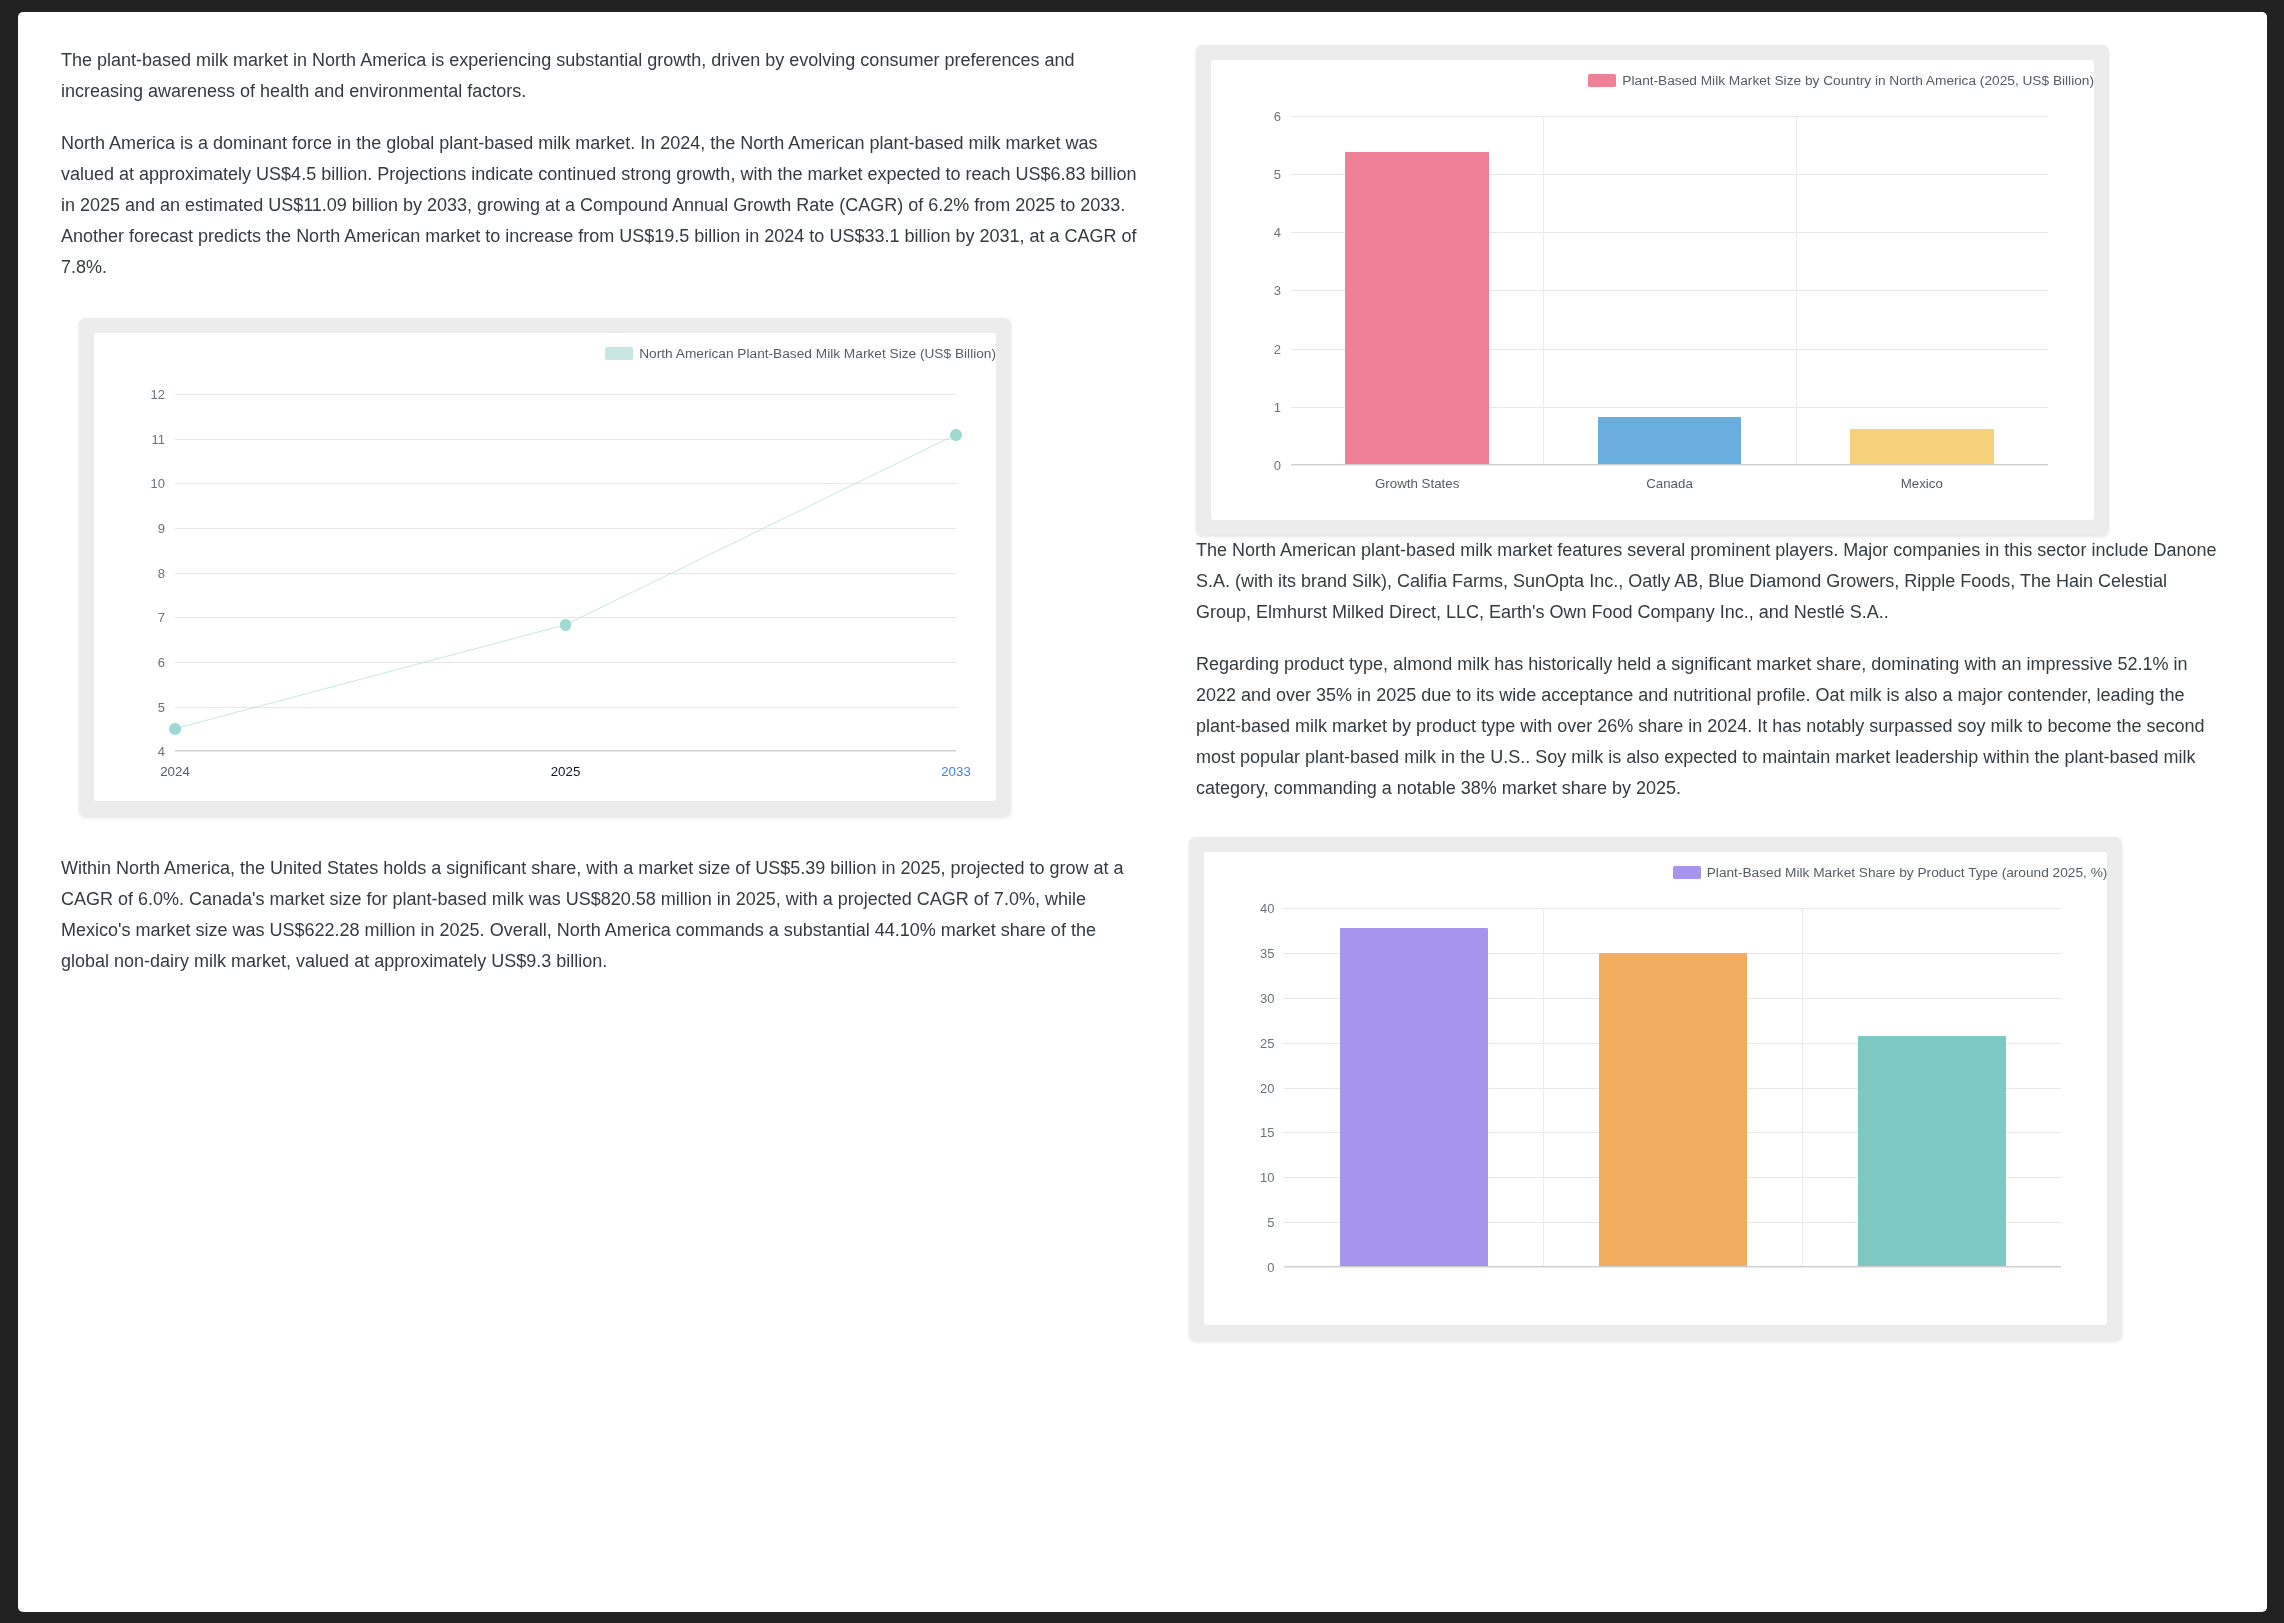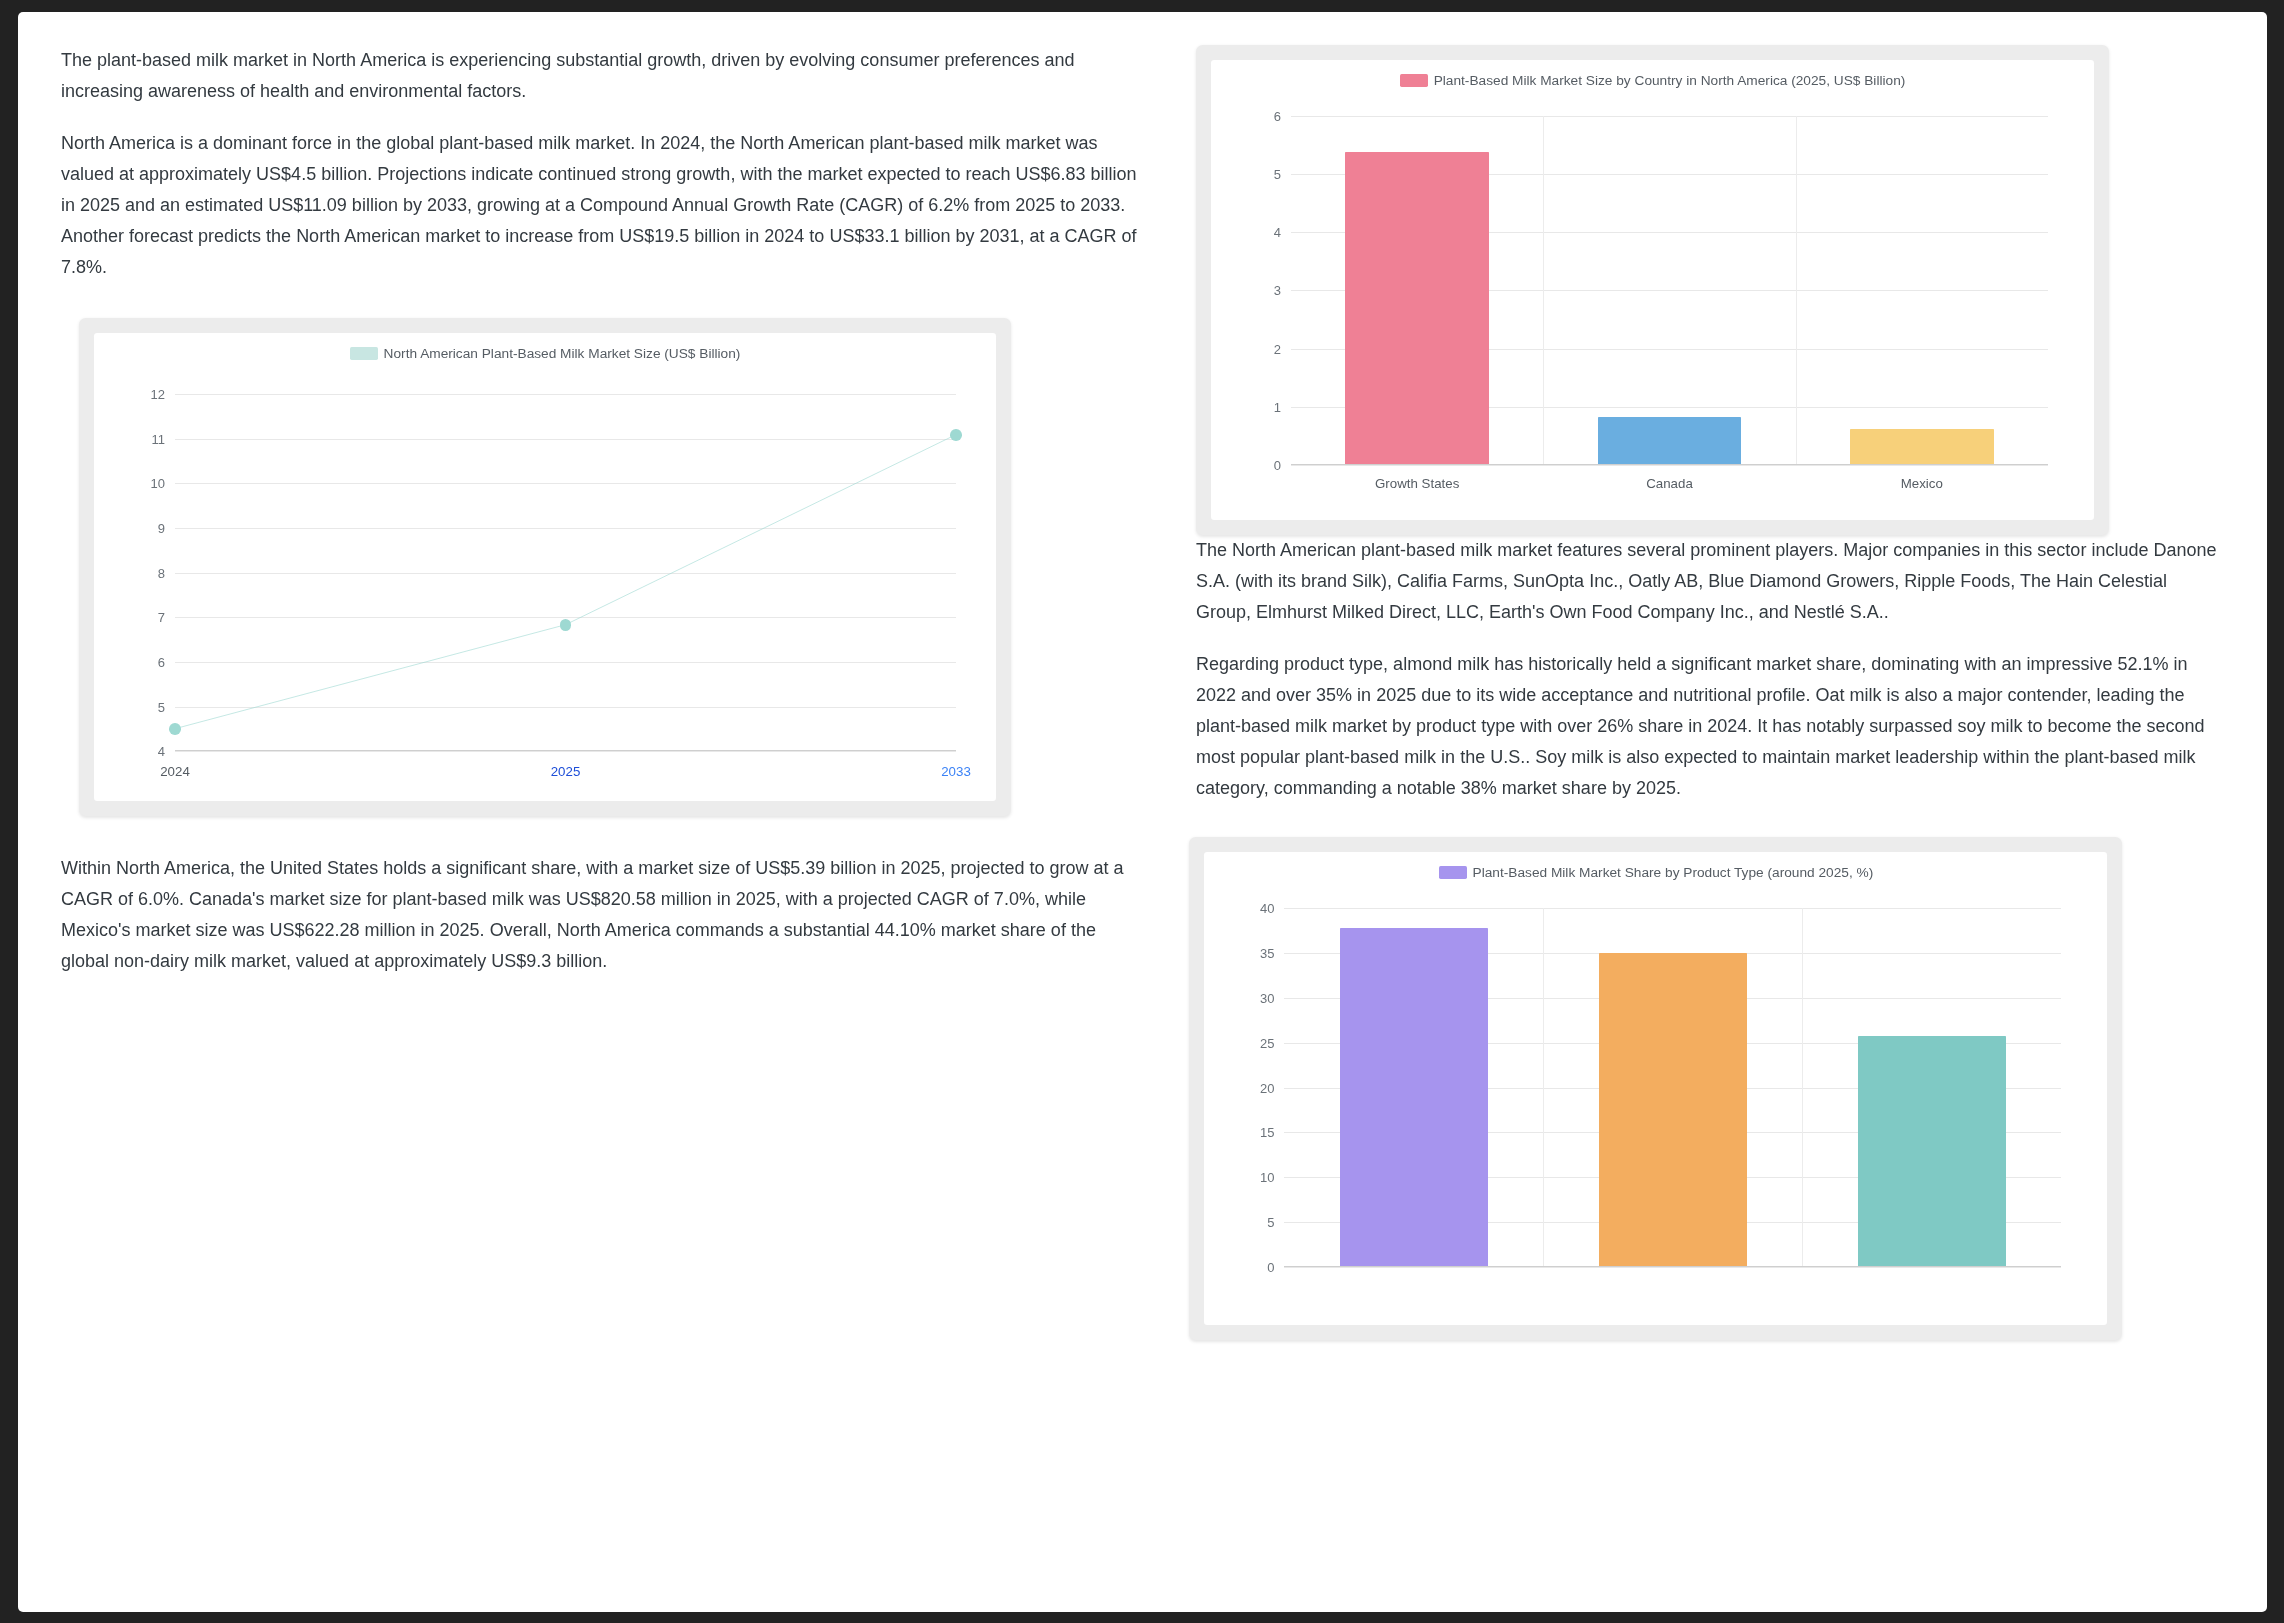--- a/index.html
+++ b/index.html
@@ -69,21 +69,21 @@
     background: #ffffff;
     border-radius: 3.3px;
     width: 100%;
     height: 100%;
     box-sizing: border-box;
     position: relative;
   }
   .chart-legend {
     display: flex;
     align-items: center;
-    justify-content: center;
+    justify-content: flex-end;
     gap: 6px;
     padding-top: 13.3px;
     font-size: 13.7px;
     color: #555c63;
   }
   .legend-swatch {
     width: 28px;
     height: 12.4px;
     border-radius: 1.7px;
     display: inline-block;
@@ -200,21 +200,21 @@
               <polyline points="0,93.75 50,64.625 100,11.375" fill="none" stroke="#9ed9d2" stroke-width="0.6" vector-effect="non-scaling-stroke"></polyline>
             </svg>
           </div>
           <div style="position:absolute;left:0%;top:93.75%;width:11.6px;height:11.6px;margin:-5.8px 0 0 -5.8px;border-radius:50%;background:#9ed9d2;"></div>
           <div style="position:absolute;left:50%;top:64.625%;width:11.6px;height:11.6px;margin:-5.8px 0 0 -5.8px;border-radius:50%;background:#9ed9d2;"></div>
           <div style="position:absolute;left:100%;top:11.375%;width:11.6px;height:11.6px;margin:-5.8px 0 0 -5.8px;border-radius:50%;background:#9ed9d2;"></div>
 
           <div class="axis-x"></div>
           <div style="position:absolute;top:100%;left:0;right:0;padding-top:13.3px;">
             <span style="position:absolute;left:0;transform:translateX(-50%);font-size:13.3px;color:#555c63;">2024</span>
-            <span style="position:absolute;left:50%;transform:translateX(-50%);font-size:13.3px;color:#1d4ed8;">2025</span>
+            <span style="position:absolute;left:50%;transform:translateX(-50%);font-size:13.3px;color:#0f172a;">2025</span>
             <span style="position:absolute;left:100%;transform:translateX(-50%);font-size:13.3px;color:#3b82f6;">2033</span>
           </div>
         </div>
       </div>
     </div>
 
     <p class="body">Within North America, the United States holds a significant share, with a market size of US$5.39 billion in 2025, projected to grow at a CAGR of 6.0%. Canada's market size for plant-based milk was US$820.58 million in 2025, with a projected CAGR of 7.0%, while Mexico's market size was US$622.28 million in 2025. Overall, North America commands a substantial 44.10% market share of the global non-dairy milk market, valued at approximately US$9.3 billion.</p>
   </div>
 
   <div class="col-right">

